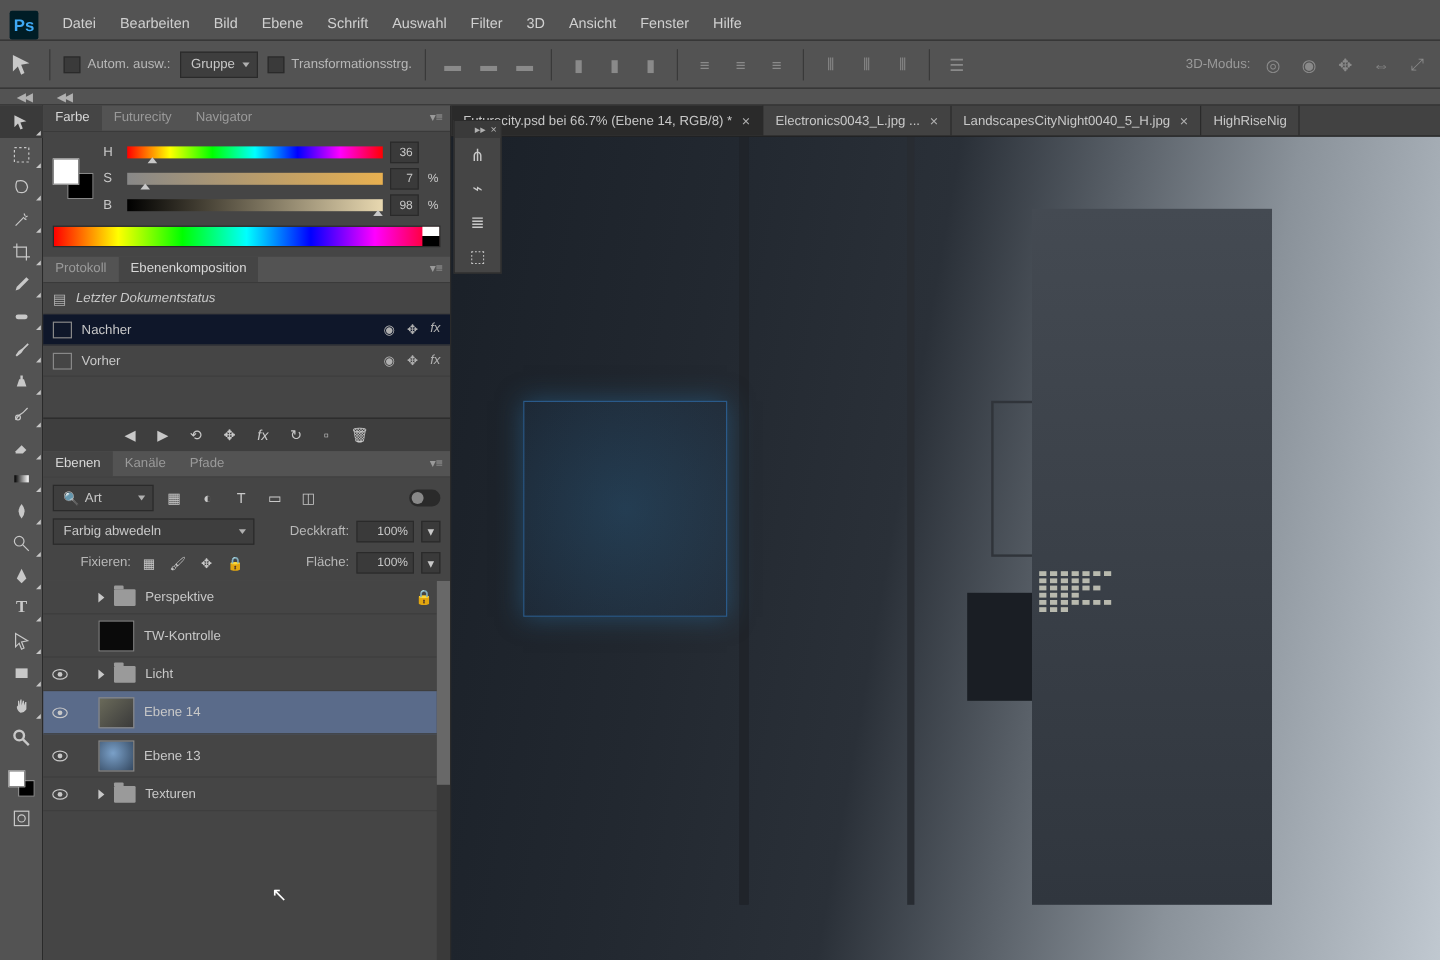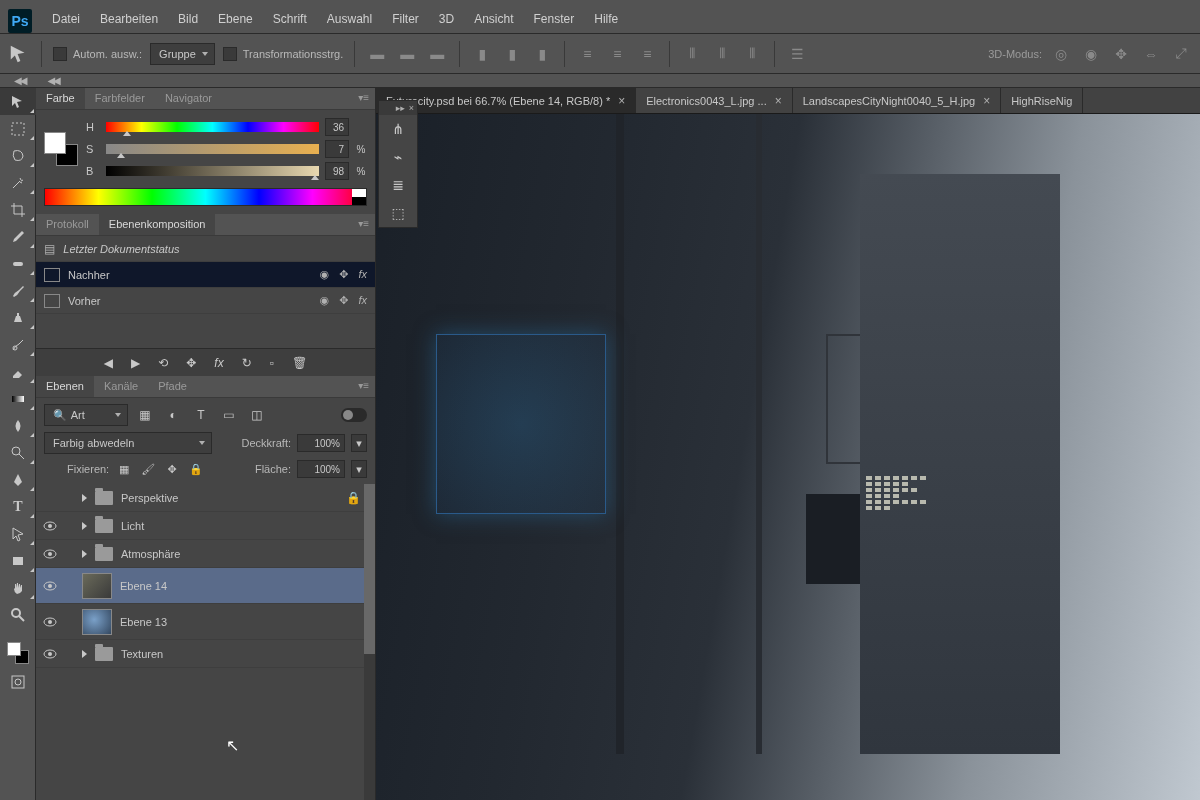--- a/index.html
+++ b/index.html
@@ -308,21 +308,21 @@
           <rect x="2" y="2" width="12" height="12" fill="none" stroke="#c8c8c8"></rect>
           <circle cx="8" cy="8" r="3" fill="none" stroke="#c8c8c8"></circle>
         </svg>
       </div>
   </div>
 
   <div class="panels">
 
     <div class="panel-tabs">
       <div class="tab active">Farbe</div>
-      <div class="tab">Farbfelder</div>
+      <div class="tab">Futurecity</div>
       <div class="tab">Navigator</div>
       <div class="menu">▾≡</div>
     </div>
     <div class="color-panel">
       <div class="color-row">
         <div class="fgbg">
             <div class="bg"></div>
             <div class="fg"></div>
           </div>
         <div class="sliders">
@@ -439,41 +439,35 @@
       <div class="scroll-track"></div>
       <div class="scroll-thumb"></div>
 
       <div class="layer group">
         <div class="vis"></div>
         <div class="arrow lv1"></div>
         <div class="folder-ico"></div>
         <span>Perspektive</span>
         <span class="lock">🔒</span>
       </div>
+      <div class="layer">
+        <div class="vis"></div>
+        <div class="thumb dark lv1"></div>
+        <span>TW-Kontrolle</span>
+      </div>
       <div class="layer group">
         <div class="vis">
             <svg class="eye" viewBox="0 0 14 10">
               <ellipse cx="7" cy="5" rx="6" ry="4" fill="none" stroke="#c8c8c8"></ellipse>
               <circle cx="7" cy="5" r="2" fill="#c8c8c8"></circle>
             </svg>
           </div>
         <div class="arrow lv1"></div>
         <div class="folder-ico"></div>
         <span>Licht</span>
-      </div>
-      <div class="layer group">
-        <div class="vis">
-            <svg class="eye" viewBox="0 0 14 10">
-              <ellipse cx="7" cy="5" rx="6" ry="4" fill="none" stroke="#c8c8c8"></ellipse>
-              <circle cx="7" cy="5" r="2" fill="#c8c8c8"></circle>
-            </svg>
-          </div>
-        <div class="arrow lv1"></div>
-        <div class="folder-ico"></div>
-        <span>Atmosphäre</span>
       </div>
       <div class="layer sel">
         <div class="vis">
             <svg class="eye" viewBox="0 0 14 10">
               <ellipse cx="7" cy="5" rx="6" ry="4" fill="none" stroke="#c8c8c8"></ellipse>
               <circle cx="7" cy="5" r="2" fill="#c8c8c8"></circle>
             </svg>
           </div>
         <div class="thumb t14 lv1"></div>
         <span>Ebene 14</span>

